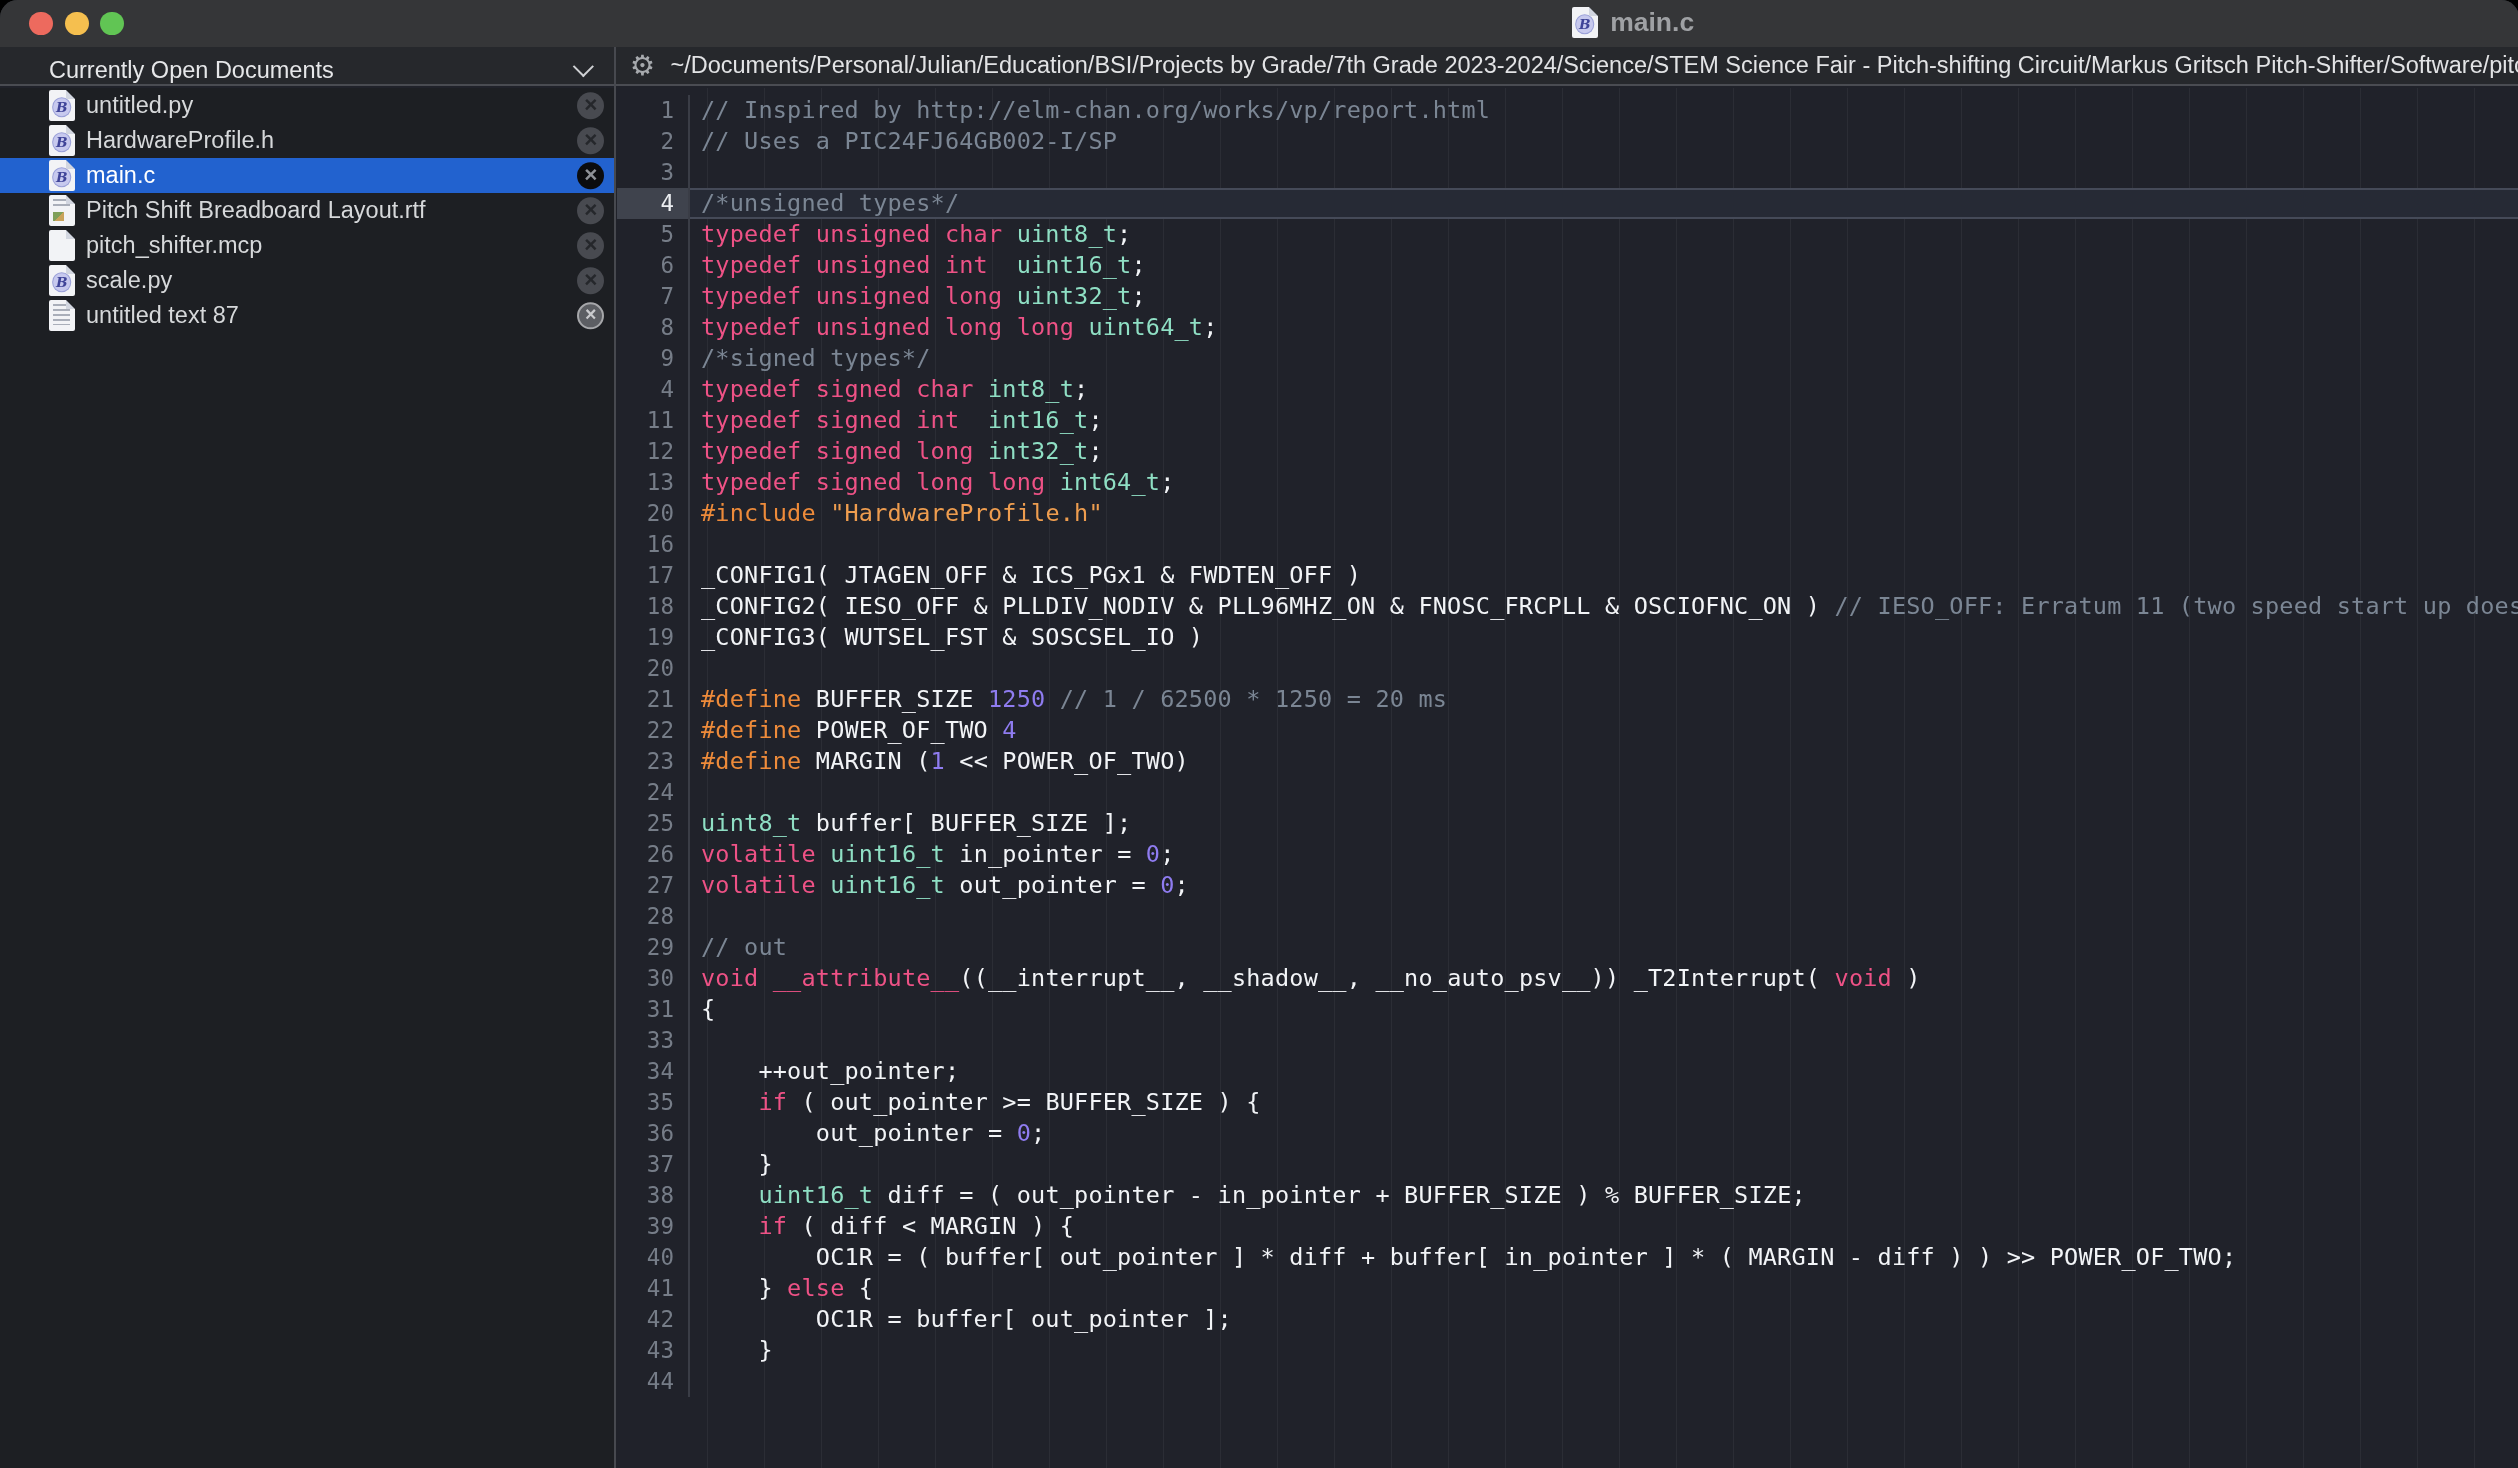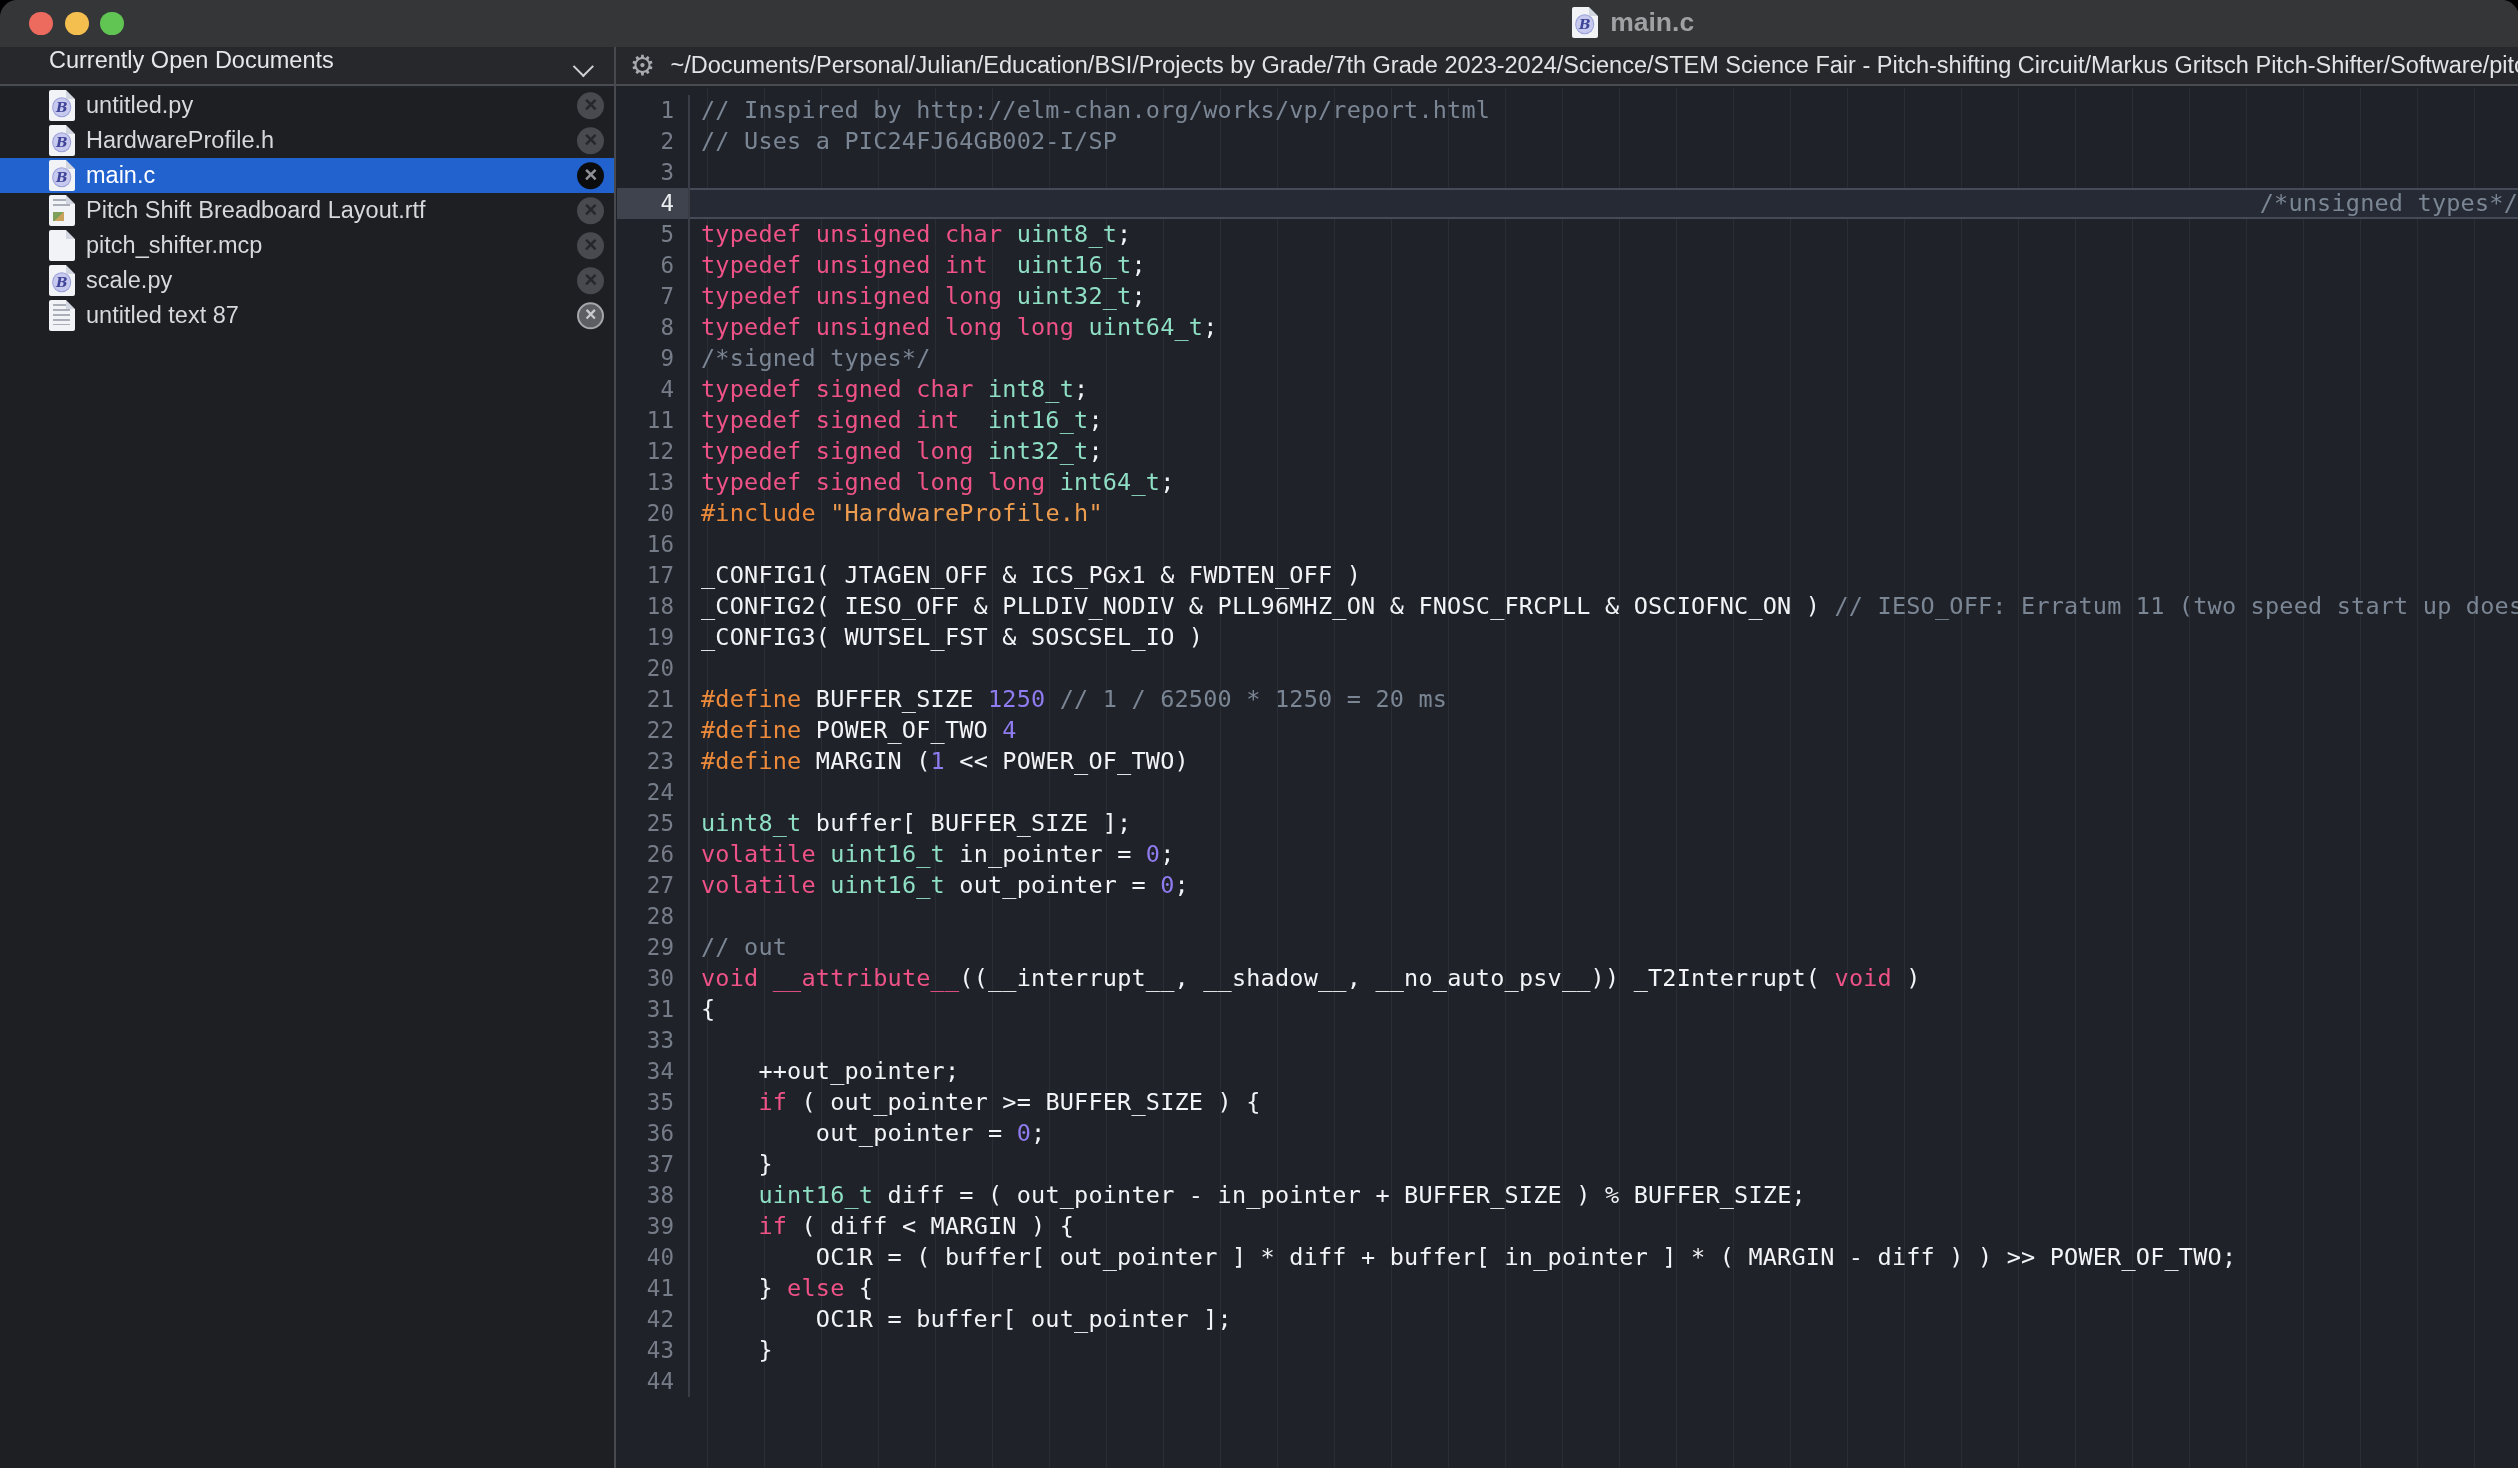--- a/index.html
+++ b/index.html
@@ -13,21 +13,21 @@
   
   .titlebar{position:absolute;left:0;top:0;width:2519px;height:47px;background:var(--titlebar,#353638);}
   .traffic{position:absolute;top:11.8px;width:23.5px;height:23.5px;border-radius:50%;}
   .t-red{left:29px;background:var(--traffic_red,#ed6a5e);}
   .t-yellow{left:65px;background:var(--traffic_yellow,#f5bf4f);}
   .t-green{left:100px;background:var(--traffic_green,#61c554);}
   .titlegroup{position:absolute;left:1572px;top:6.9px;display:flex;align-items:center;gap:12.7px;}
   .titletext{font-size:26.5px;font-weight:700;color:#9fa1a4;}
   
   .sideheader{position:absolute;left:0;top:47px;width:614px;height:39px;background:var(--headerbar,#26282c);
-    border-bottom:2px solid #4a4c52;display:flex;align-items:flex-start;}
+    border-bottom:2px solid #4a4c52;display:flex;align-items:flex-end;}
   .sideheader .lbl{margin-left:49px;font-size:23.5px;font-weight:500;color:#e6e7e9;}
   .chev{position:absolute;left:576px;top:11.8px;width:14.7px;height:14.7px;border-right:2.9px solid #cfd1d4;border-bottom:2.9px solid #cfd1d4;transform:rotate(45deg);}
   .pathbar{position:absolute;left:616px;top:47px;width:1903px;height:39px;background:var(--headerbar,#26282c);
     border-bottom:2px solid #4a4c52;display:flex;align-items:center;overflow:hidden;white-space:nowrap;}
   .gear{margin-left:13.7px;font-family:"DejaVu Sans",sans-serif;font-size:28px;color:#a6a9ad;line-height:1;}
   .pathtext{margin-left:15.7px;font-size:23.5px;color:#e2e3e5;}
   .vdivider{position:absolute;left:614px;top:47px;width:2px;height:1421px;background:var(--divider,#47494f);z-index:30;}
   
   .sidebar{position:absolute;left:0;top:88px;width:614px;height:1380px;background:var(--sidebar_bg,#1d1f23);overflow:hidden;}
   .row{position:relative;height:35px;display:flex;align-items:center;--cut:var(--sidebar_bg,#1d1f23);}
@@ -56,21 +56,21 @@
   .editor{position:absolute;left:617px;top:88px;width:1901px;height:1380px;background:var(--editor_bg,#20222a);overflow:hidden;}
   .editor::before{content:"";position:absolute;left:90px;right:0;top:0;bottom:0;z-index:0;
     background:repeating-linear-gradient(90deg,rgba(255,255,255,0.05) 0 1px,transparent 1px 57px);}
   .codepane{position:relative;z-index:1;padding-top:6.9px;font-family:"DejaVu Sans Mono",monospace;font-size:23.5px;letter-spacing:0.2px;}
   .line{display:flex;height:31px;line-height:31px;white-space:pre;}
   .ln{flex:0 0 73px;width:73px;text-align:right;padding-right:13.7px;color:var(--line_num,#767d88);
     border-right:2px solid var(--gutter_sep,#3a3d46);font-size:22.5px;}
   .codetext{flex:1 1 auto;padding-left:11px;overflow:hidden;color:var(--text_plain,#f2f4f7);}
   .line.current .ln{background:var(--cur_gutter,#3f434d);color:#eceef1;}
   .line.current .codetext{background:var(--cur_line,#262a35);
-    box-shadow:inset 0 2px 0 var(--cur_border,#454a58), inset 0 -2px 0 var(--cur_border,#454a58);text-align:right;}
+    box-shadow:inset 0 2px 0 var(--cur_border,#454a58), inset 0 -2px 0 var(--cur_border,#454a58);}
   .tok-p{color:var(--text_plain,#f2f4f7);}
   .tok-k{color:var(--keyword,#ee5286);}
   .tok-t{color:var(--type,#8fdfc4);}
   .tok-c{color:var(--comment,#7b8694);}
   .tok-d{color:var(--directive,#ee8b3a);}
   .tok-s{color:var(--string,#ee9d4f);}
   .tok-n{color:var(--number,#8f7cf0);}
 </style>
 </head>
 <body>

